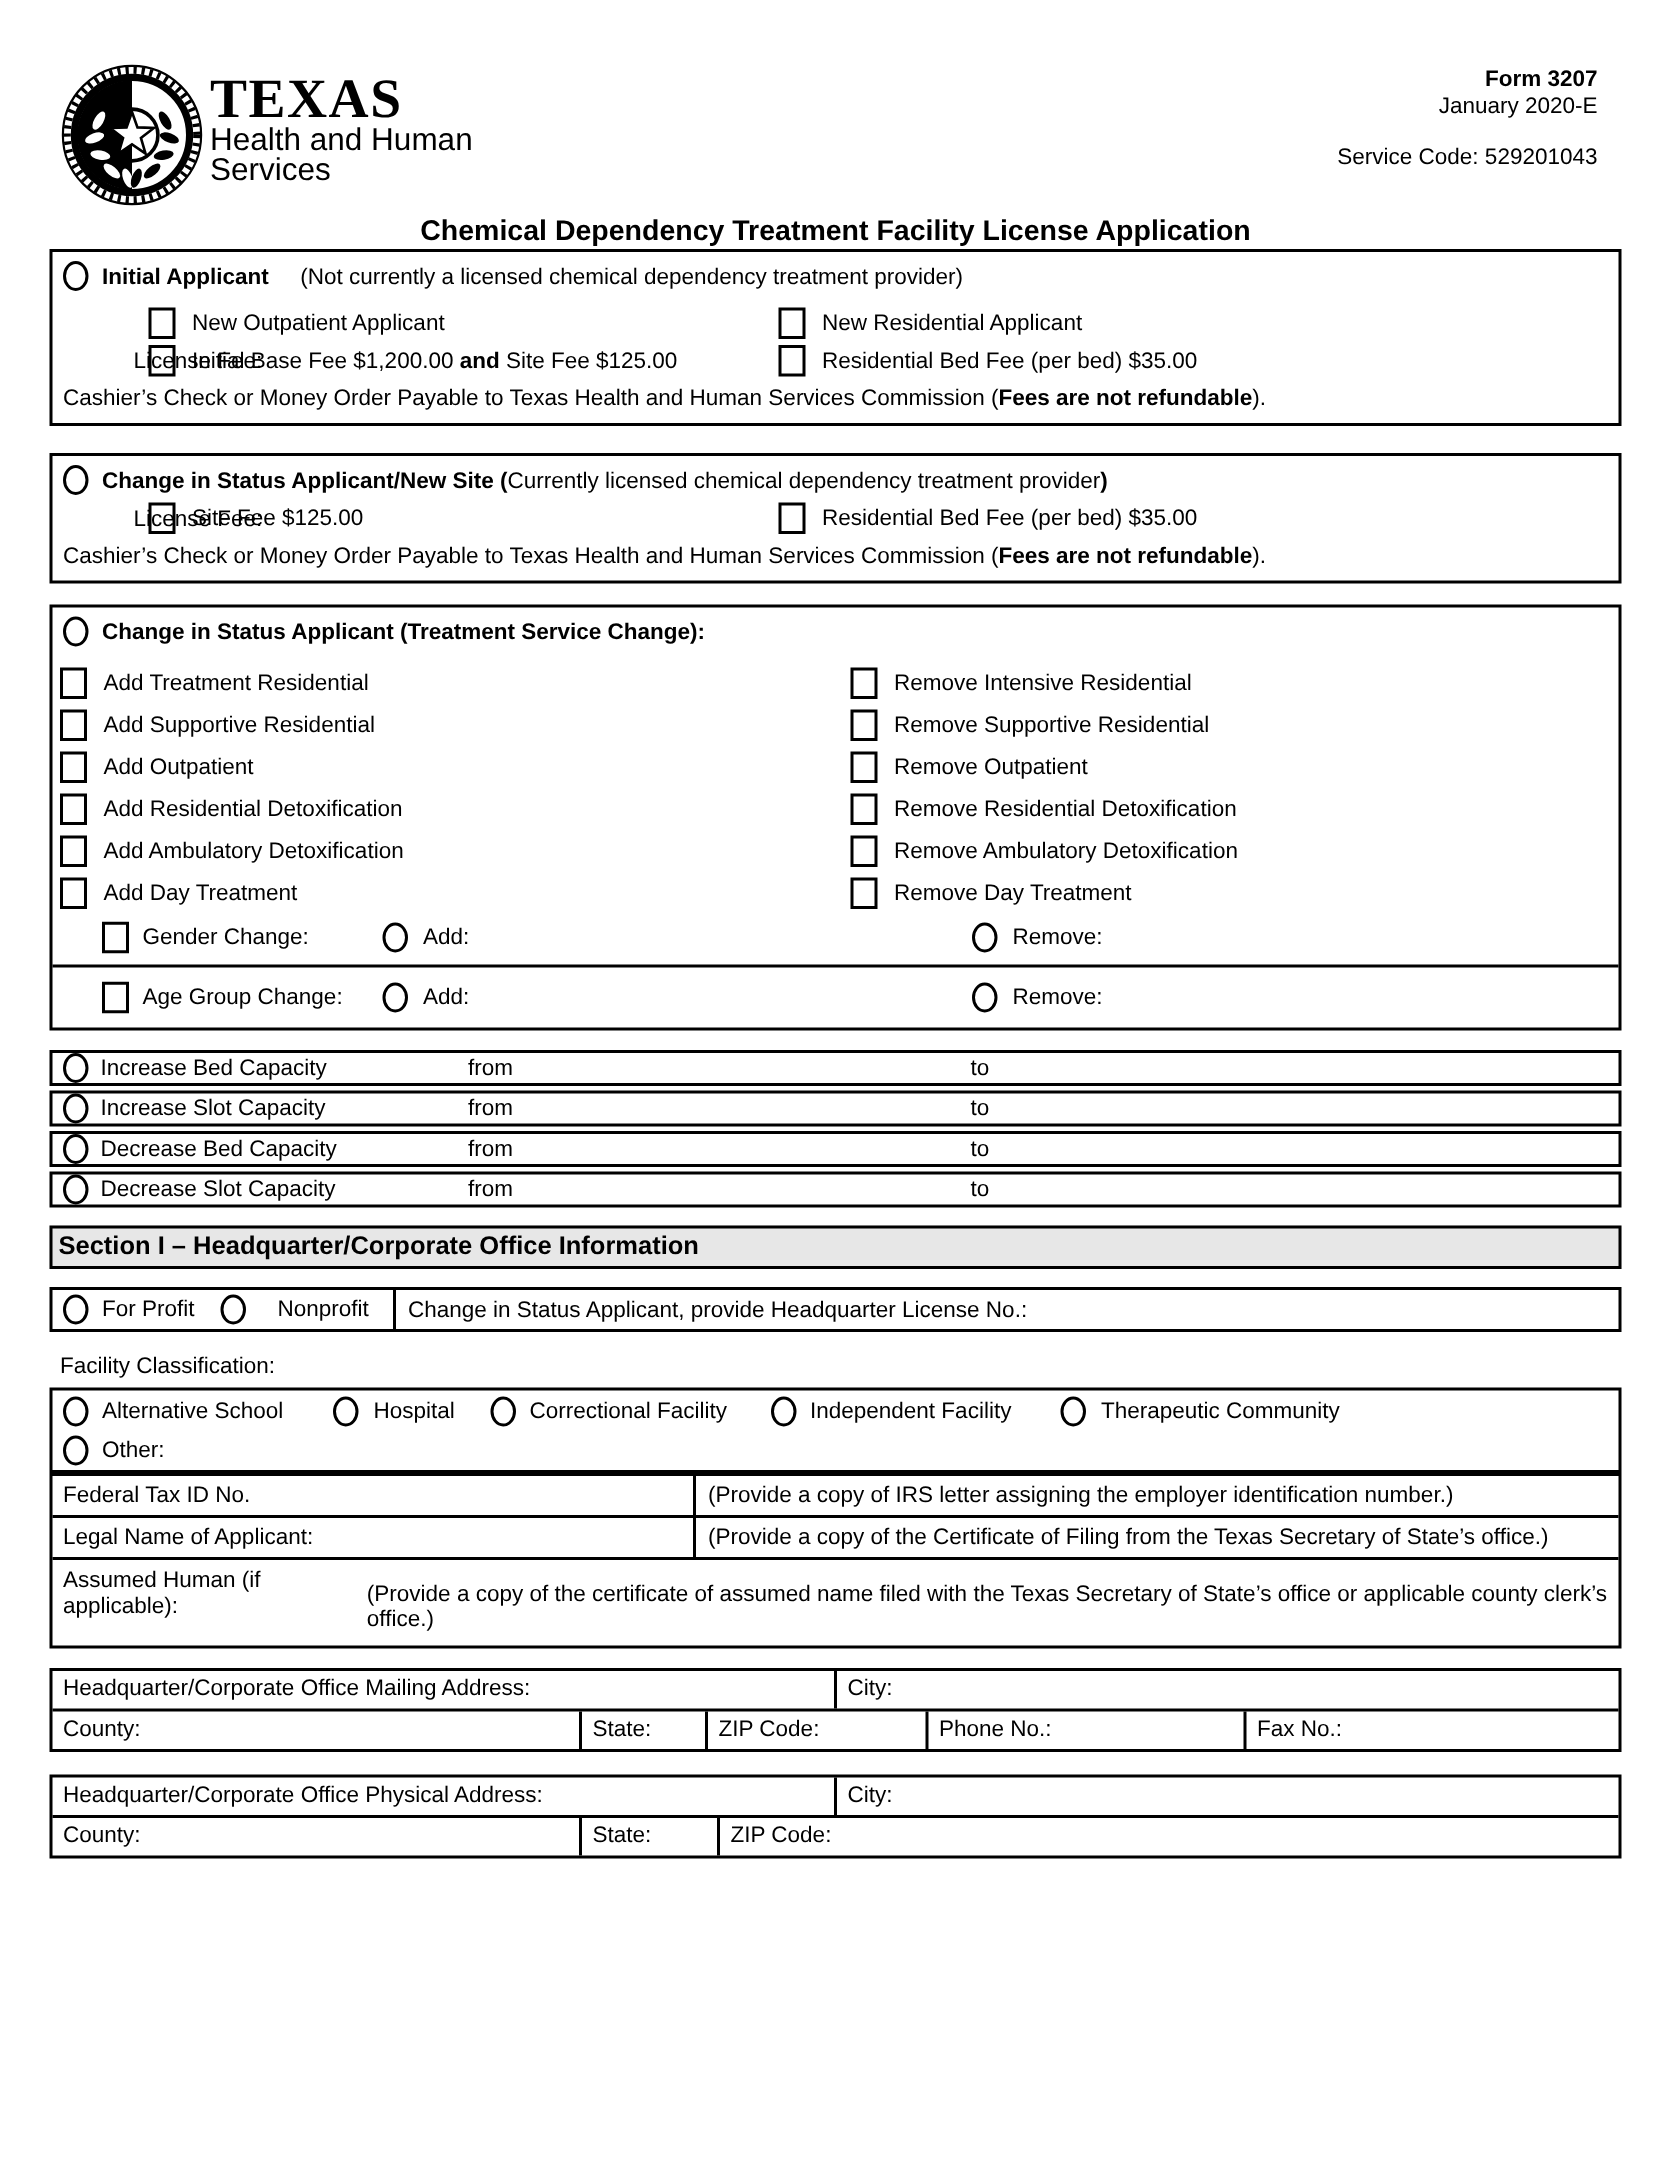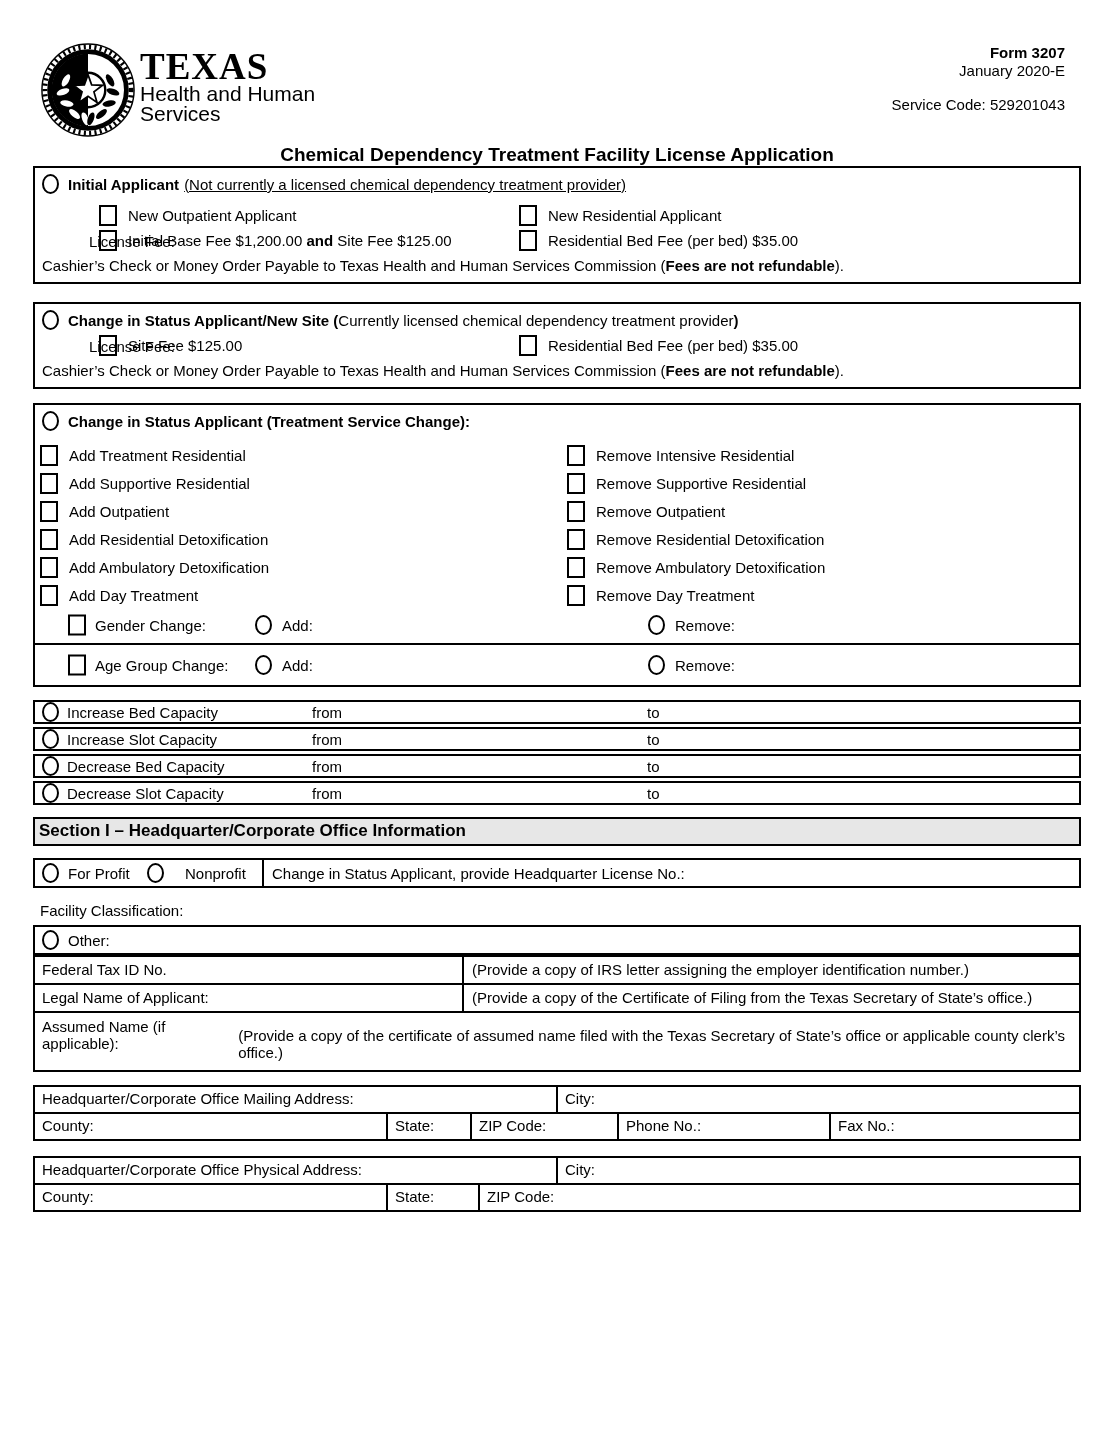--- a/index.html
+++ b/index.html
@@ -14,21 +14,21 @@
   .logo-sub{font-size:21px;font-weight:normal;line-height:20px;}
   .header-right{position:absolute;right:16px;top:4px;text-align:right;line-height:18px;}
   .form-no{font-weight:bold;}
   .service-code{margin-top:16px;}
   .title{text-align:center;font-weight:bold;font-size:19px;height:22px;}
   
   .box{border:2px solid #000;}
   .checkbox{display:inline-block;box-sizing:content-box;width:14px;height:17px;border:2px solid #000;background:#fff;flex:none;}
   .radio{display:inline-block;box-sizing:content-box;width:13px;height:16px;border:2px solid #000;border-radius:50%;background:#fff;flex:none;}
   .hrow{display:flex;align-items:center;gap:9px;padding:5px 0 0 7px;height:22px;}
-  .note{margin-left:5px;text-decoration:underline;}
+  .note{margin-left:21px;}
   .opt2{position:relative;display:grid;grid-template-columns:420px 1fr;padding-left:64px;align-items:center;}
   .optrow{margin-top:10px;height:21px;}
   .feerow{margin-top:4px;height:21px;}
   .cbitem{display:flex;align-items:center;gap:11px;}
   .feelabel{position:absolute;left:7px;top:50%;transform:translateY(-50%);margin-left:47px;}
   .cashier{padding:5px 0 7px 7px;line-height:19px;}
   .box2{margin-top:18px;}
   .box3{margin-top:14px;}
   .grid2{display:grid;grid-template-columns:527px 1fr;padding-left:5px;margin-top:13px;row-gap:7px;align-items:center;}
   .gender-row{position:relative;height:37px;border-bottom:2px solid #000;}
@@ -270,37 +270,49 @@
       <span class="radio abs" style="left:112px;"></span>
       <span class="abs" style="left:150px;">Nonprofit</span>
     </div>
     <div class="profit-right">
       <span>Change in Status Applicant, provide Headquarter License No.:</span>
     </div>
   </div>
 
   <div class="fac-label">Facility Classification:</div>
   <div class="fac-box">
+    <div class="fac-row1">
+      <span class="radio abs" style="left:7px;"></span>
+      <span class="abs" style="left:33px;">Alternative School</span>
+      <span class="radio abs" style="left:187px;"></span>
+      <span class="abs" style="left:214px;">Hospital</span>
+      <span class="radio abs" style="left:292px;"></span>
+      <span class="abs" style="left:318px;">Correctional Facility</span>
+      <span class="radio abs" style="left:479px;"></span>
+      <span class="abs" style="left:505px;">Independent Facility</span>
+      <span class="radio abs" style="left:672px;"></span>
+      <span class="abs" style="left:699px;">Therapeutic Community</span>
+    </div>
     <div class="fac-row2">
       <span class="radio abs" style="left:7px;"></span>
       <span class="abs" style="left:33px;">Other:</span>
     </div>
   </div>
 
   <div class="tax-table">
     <div class="trow">
       <div class="tcell-l">Federal Tax ID No.</div>
       <div class="tcell-r">(Provide a copy of IRS letter assigning the employer identification number.)</div>
     </div>
     <div class="trow">
       <div class="tcell-l">Legal Name of Applicant:</div>
       <div class="tcell-r">(Provide a copy of the Certificate of Filing from the Texas Secretary of State’s office.)</div>
     </div>
     <div class="trow trow3">
-      <div>Assumed Name (if applicable):</div>
+      <div>Assumed Human (if applicable):</div>
       <div class="line2">(Provide a copy of the certificate of assumed name filed with the Texas Secretary of State’s office or applicable county clerk’s office.)</div>
     </div>
   </div>
 
   <div class="addr-table mailing">
     <div class="arow arow1">
       <div class="w-addr">Headquarter/Corporate Office Mailing Address:</div>
       <div class="acell last w-city">City:</div>
     </div>
     <div class="arow">

